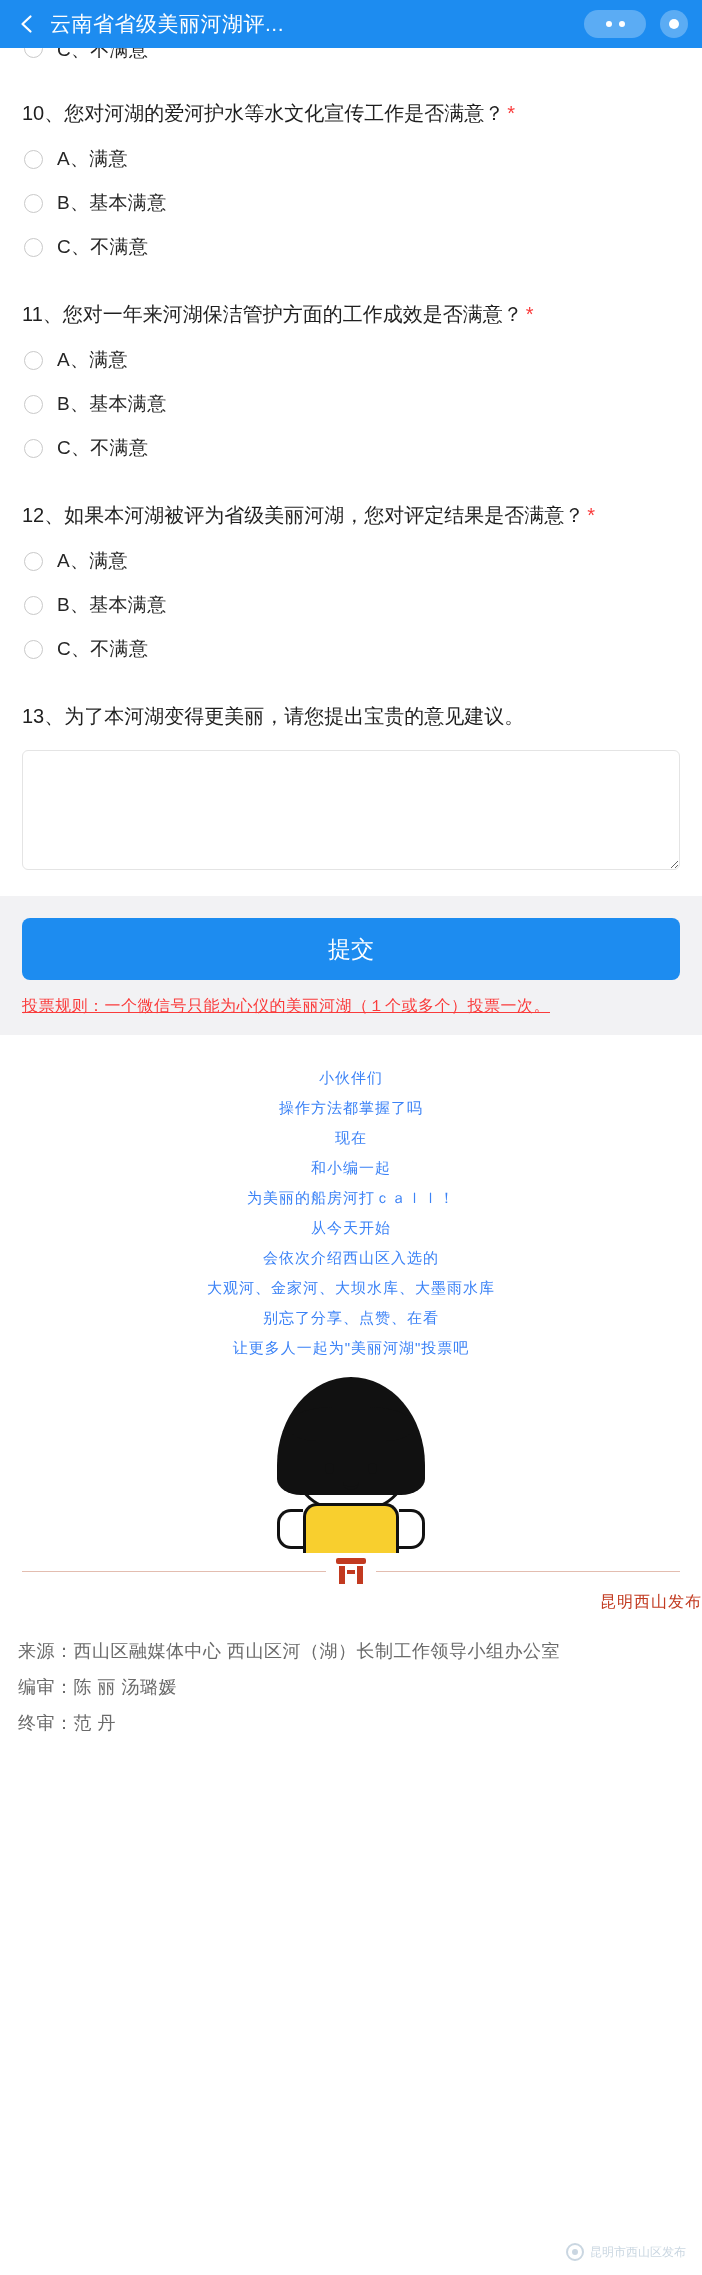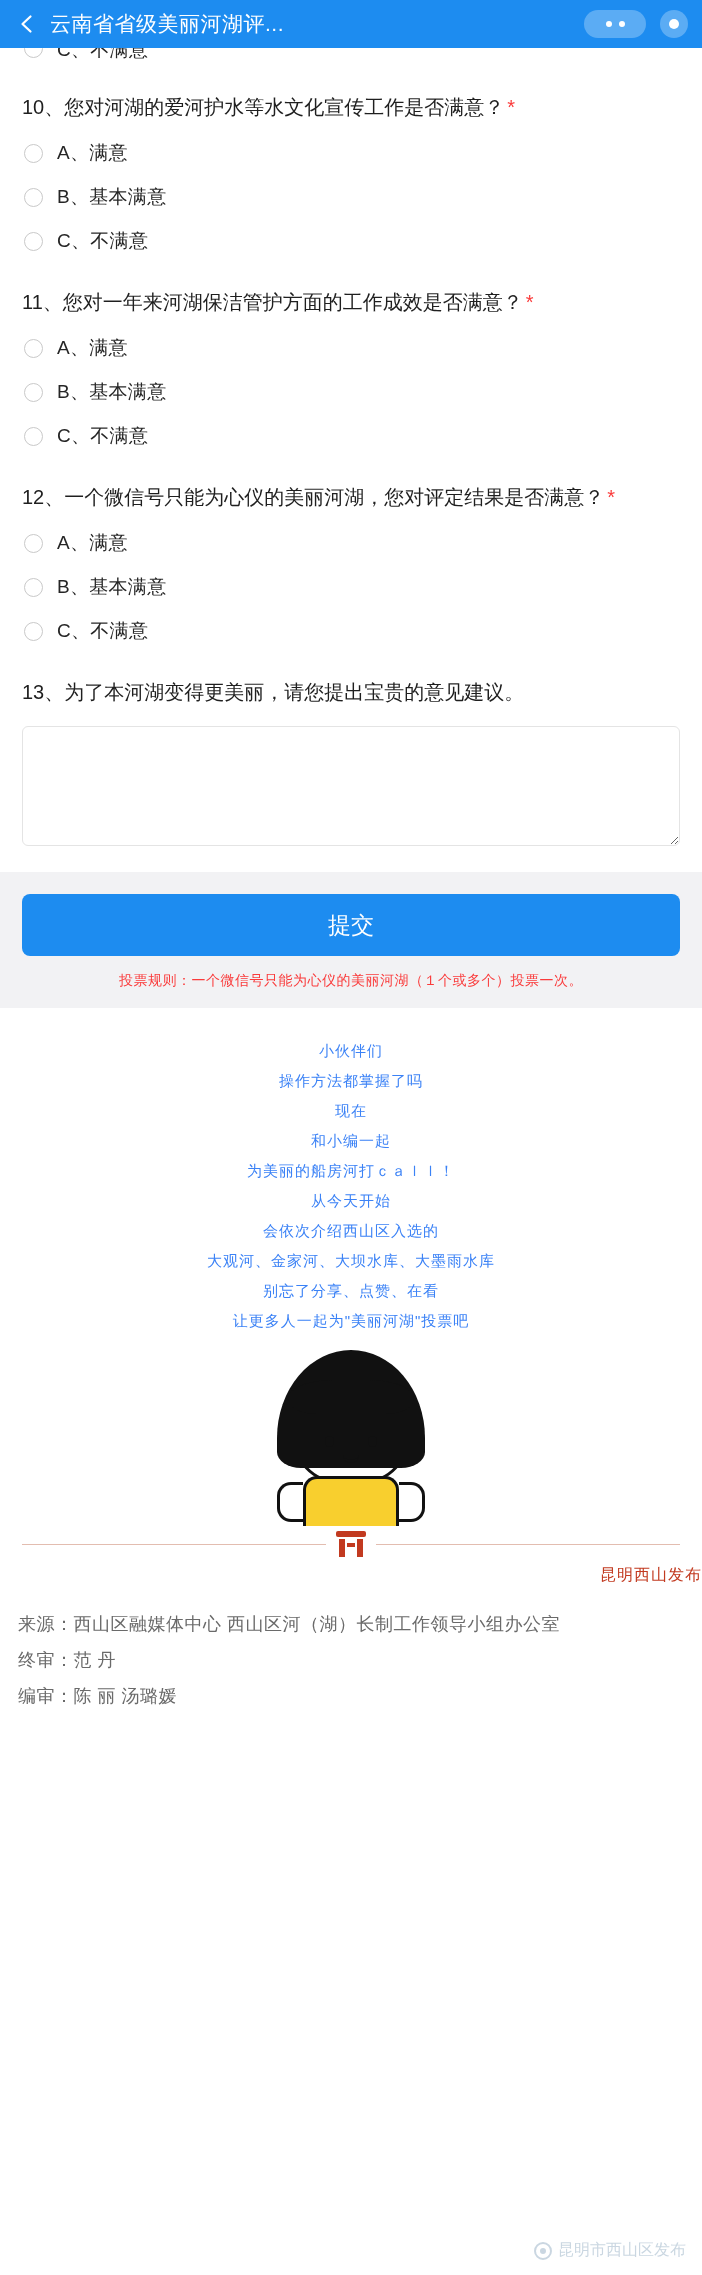--- a/index.html
+++ b/index.html
@@ -75,21 +75,21 @@
     display: flex;
     align-items: flex-start;
     height: 20px;
     overflow: hidden;
     position: relative;
     padding-left: 2px;
   }
   .cut-row .radio { margin-top: -9px; }
   .cut-row .opt-text { margin-top: -11px; }
 
-  .qblock { margin-top: 24px; }
+  .qblock { margin-top: 30px; }
   .qtext {
     font-size: 20px;
     color: #1f1f1f;
     line-height: 1.55;
     font-weight: 400;
   }
   .qtext .req { color: #fa3b3b; margin-left: 3px; }
 
   .options { margin-top: 8px; }
   .opt {
@@ -135,24 +135,24 @@
     font-size: 23px;
     display: flex;
     align-items: center;
     justify-content: center;
     border: none;
     width: calc(100% - 44px);
     font-family: "Liberation Sans", sans-serif;
   }
   .rule-text {
     margin: 16px 22px 0;
-    font-size: 14px;
+    font-size: 16px;
     color: #fa3b3b;
-    text-align: center;
     letter-spacing: 0.5px;
+    text-decoration: underline;
   }
 
   
   .promo {
     background: #ffffff;
     padding: 28px 0 0;
     text-align: center;
   }
   .promo p {
     margin: 0;
@@ -284,21 +284,21 @@
     align-items: center;
     gap: 6px;
     opacity: 0.55;
   }
   .wm-eye {
     width: 18px; height: 18px; border-radius: 50%;
     border: 2px solid #9fb6c9;
     display: flex; align-items: center; justify-content: center;
   }
   .wm-eye i { width: 6px; height: 6px; border-radius: 50%; background: #9fb6c9; display: block; }
-  .wm-text { font-size: 16px; color: #9fb6c9; }
+  .wm-text { font-size: 12px; color: #9fb6c9; }
 </style>
 </head>
 <body>
 
 <div class="topbar">
   <div class="back-icon">
     <svg width="22" height="22" viewBox="0 0 22 22" aria-hidden="true">
       <polyline points="14.5,3.5 6.5,11 14.5,18.5" fill="none" stroke="#ffffff" stroke-width="2.2" stroke-linecap="round" stroke-linejoin="round"></polyline>
     </svg>
   </div>
@@ -356,21 +356,21 @@
       </div>
       <div class="opt">
         <div class="radio"></div>
         <div class="opt-text">C、不满意</div>
       </div>
     </div>
   </div>
 
   <div class="qblock">
     <div class="qtext">
-      <span>12、</span><span>一个微信号只能为心仪的美丽河湖，您对评定结果是否满意？</span><span class="req">*</span>
+      <span>12、</span><span>如果本河湖被评为省级美丽河湖，您对评定结果是否满意？</span><span class="req">*</span>
     </div>
     <div class="options">
       <div class="opt">
         <div class="radio"></div>
         <div class="opt-text">A、满意</div>
       </div>
       <div class="opt">
         <div class="radio"></div>
         <div class="opt-text">B、基本满意</div>
       </div>
@@ -426,22 +426,22 @@
     <div class="lft"></div>
     <div class="rgt"></div>
     <div class="mid"></div>
   </div>
   <div class="line"></div>
 </div>
 <div class="brand">昆明西山发布</div>
 
 <div class="credits">
   <p>来源：西山区融媒体中心  西山区河（湖）长制工作领导小组办公室</p>
+  <p>编审：陈  丽   汤璐媛</p>
   <p>终审：范  丹</p>
-  <p>编审：陈  丽   汤璐媛</p>
 </div>
 
 <div class="watermark">
   <div class="wm-eye">
     <i></i>
   </div>
   <div class="wm-text">昆明市西山区发布</div>
 </div>
 
 </body></html>

